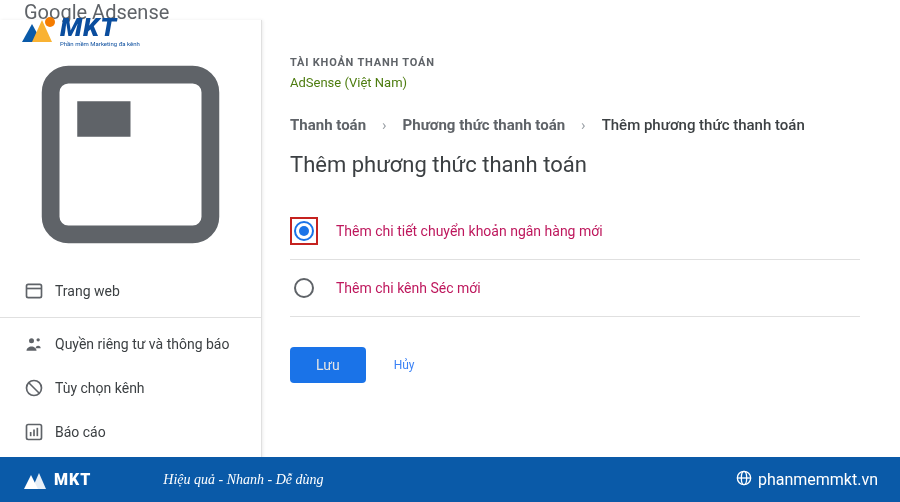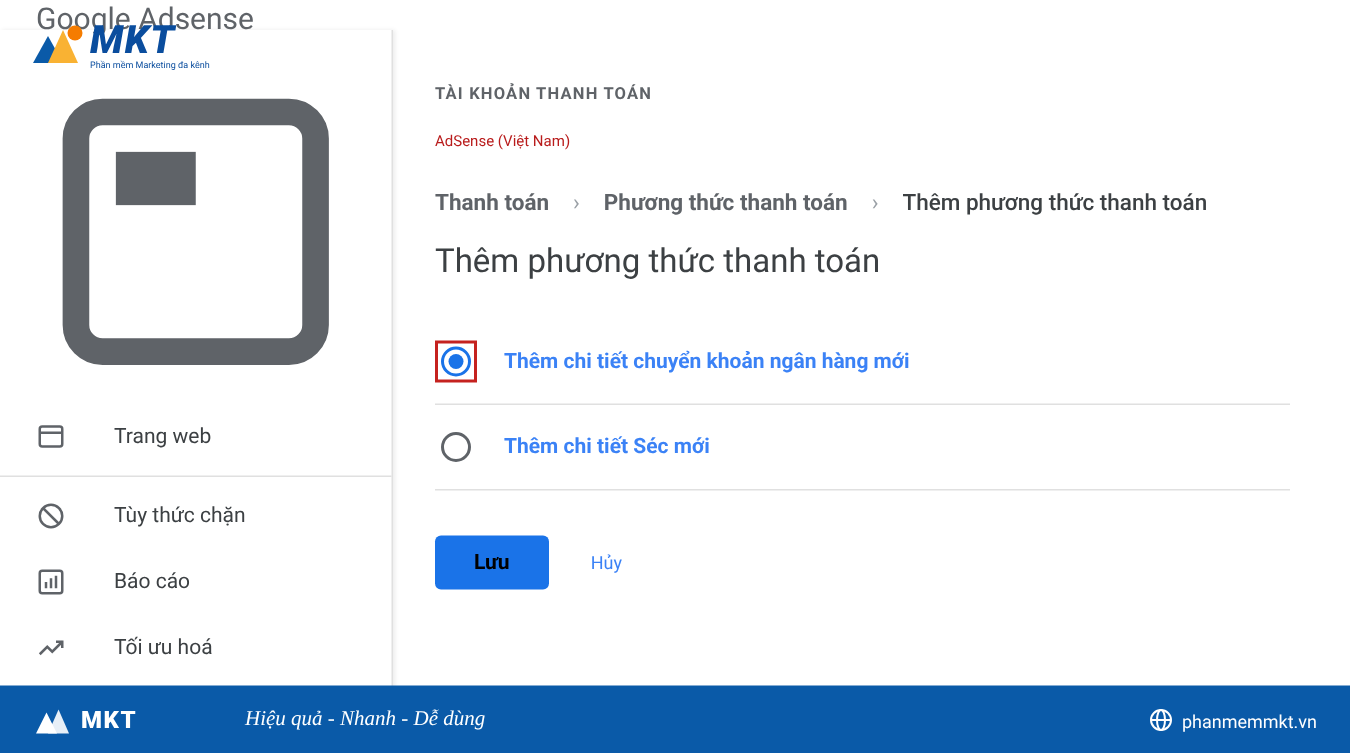--- a/index.html
+++ b/index.html
@@ -66,21 +66,21 @@
       box-shadow: 1px 0 3px rgba(0,0,0,0.08);
       padding-top: 20px;
       background: #fff;
     }
     .side-item {
       display: flex;
       align-items: center;
       padding: 12px 24px;
       font-size: 14px;
       color: #3c4043;
-      gap: 32px;
+      gap: 11px;
       cursor: pointer;
     }
     .side-item svg, .side-item .icon-ph {
       width: 20px;
       height: 20px;
       fill: #5f6368;
       flex-shrink: 0;
     }
     .side-sep {
       height: 1px;
@@ -93,23 +93,23 @@
     }
     .acct-label {
       font-size: 11px;
       font-weight: 700;
       letter-spacing: 0.8px;
       color: #5f6368;
       text-transform: uppercase;
       margin-top: 36px;
     }
     .acct-name {
-      font-size: 10px;
-      color: #b91c1c;
-      margin-top: 20px;
+      font-size: 13px;
+      color: #4d7c0f;
+      margin-top: 6px;
       margin-bottom: 26px;
     }
     .breadcrumb {
       display: flex;
       align-items: center;
       gap: 16px;
       font-size: 15px;
       color: #5f6368;
       margin-bottom: 18px;
     }
@@ -168,37 +168,36 @@
     }
     .radio-s.sel::after {
       content: '';
       width: 10px;
       height: 10px;
       border-radius: 50%;
       background: #1a73e8;
     }
     .opt-label {
       font-size: 14px;
-      color: #3b82f6;
-      font-weight: bold;
+      color: #be185d;
     }
     .btn-row {
       display: flex;
       gap: 28px;
       margin-top: 30px;
       align-items: center;
     }
     .btn-save {
       background: #1a73e8;
-      color: #000000;
+      color: #e5e5e5;
       border: none;
       padding: 10px 26px;
       border-radius: 4px;
       font-size: 14px;
-      font-weight: 700;
+      font-weight: 400;
       cursor: pointer;
     }
     .btn-cancel {
       background: none;
       border: none;
       color: #3b82f6;
       font-size: 12px;
       cursor: pointer;
     }
     .bottom-bar {
@@ -229,23 +228,23 @@
       font-size: 16px;
       letter-spacing: 1px;
     }
     .bb-tag {
       font-size: 14px;
       font-style: italic;
       font-family: Georgia, serif;
       margin-left: 48px;
     }
     .bb-site {
-      font-size: 12px;
-      display: flex;
-      align-items: flex-end;
+      font-size: 16px;
+      display: flex;
+      align-items: flex-start;
       gap: 6px;
     }
     .side-top-icon {
       padding: 8px 24px;
       display: flex;
       align-items: center;
     }
   </style>
 </head>
 <body>
@@ -279,27 +278,36 @@
 
     <div class="side-item">
       <svg viewBox="0 0 24 24">
           <rect x="3" y="4" width="18" height="16" rx="2" fill="none" stroke="#5f6368" stroke-width="2"></rect>
           <line x1="3" y1="9" x2="21" y2="9" stroke="#5f6368" stroke-width="2"></line>
         </svg>
       <span>Trang web</span>
     </div>
     <div class="side-sep"></div>
 
+    <div class="side-item">
+      <svg viewBox="0 0 24 24">
+          <circle cx="9" cy="8" r="3" fill="#5f6368"></circle>
+          <path d="M3 20c0-3 3-5 6-5s6 2 6 5" fill="#5f6368"></path>
+          <circle cx="17" cy="7" r="2" fill="#5f6368"></circle>
+          <path d="M14 17c0-2 1-3 3-3s3 1 3 3" fill="#5f6368"></path>
+        </svg>
+      <span>Quyền riêng tư và thông báo</span>
+    </div>
 
     <div class="side-item">
       <svg viewBox="0 0 24 24">
           <circle cx="12" cy="12" r="9" fill="none" stroke="#5f6368" stroke-width="2"></circle>
           <line x1="6" y1="6" x2="18" y2="18" stroke="#5f6368" stroke-width="2"></line>
         </svg>
-      <span>Tùy thức chặn</span>
+      <span>Tùy chọn kênh</span>
     </div>
 
     <div class="side-item">
       <svg viewBox="0 0 24 24">
           <rect x="3" y="3" width="18" height="18" rx="2" fill="none" stroke="#5f6368" stroke-width="2"></rect>
           <rect x="7" y="12" width="2" height="5" fill="#5f6368"></rect>
           <rect x="11" y="9" width="2" height="8" fill="#5f6368"></rect>
           <rect x="15" y="7" width="2" height="10" fill="#5f6368"></rect>
         </svg>
       <span>Báo cáo</span>
@@ -338,21 +346,21 @@
       <span class="radio-hl">
         <span class="radio-s sel"></span>
       </span>
       <span class="opt-label">Thêm chi tiết chuyển khoản ngân hàng mới</span>
     </div>
 
     <div class="option-row">
       <span class="radio-plain">
         <span class="radio-s"></span>
       </span>
-      <span class="opt-label">Thêm chi tiết Séc mới</span>
+      <span class="opt-label">Thêm chi kênh Séc mới</span>
     </div>
 
     <div class="btn-row">
       <button class="btn-save">Lưu</button>
       <button class="btn-cancel">Hủy</button>
     </div>
   </div>
 </div>
 
 <div class="bottom-bar">

